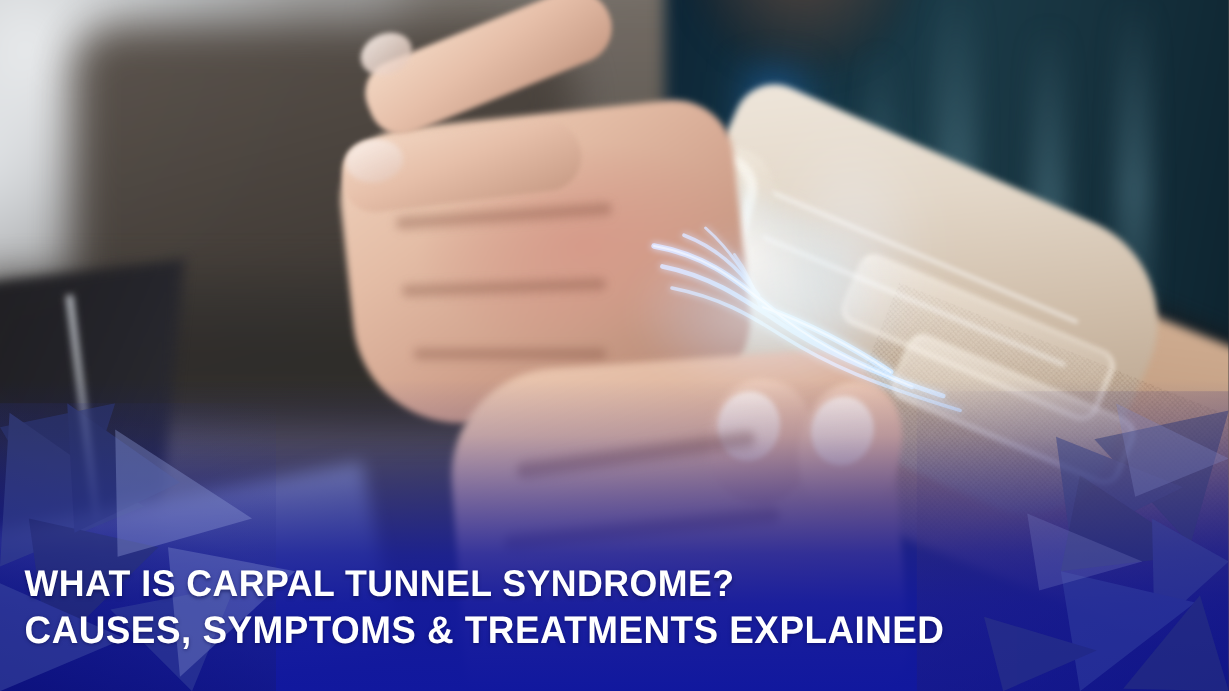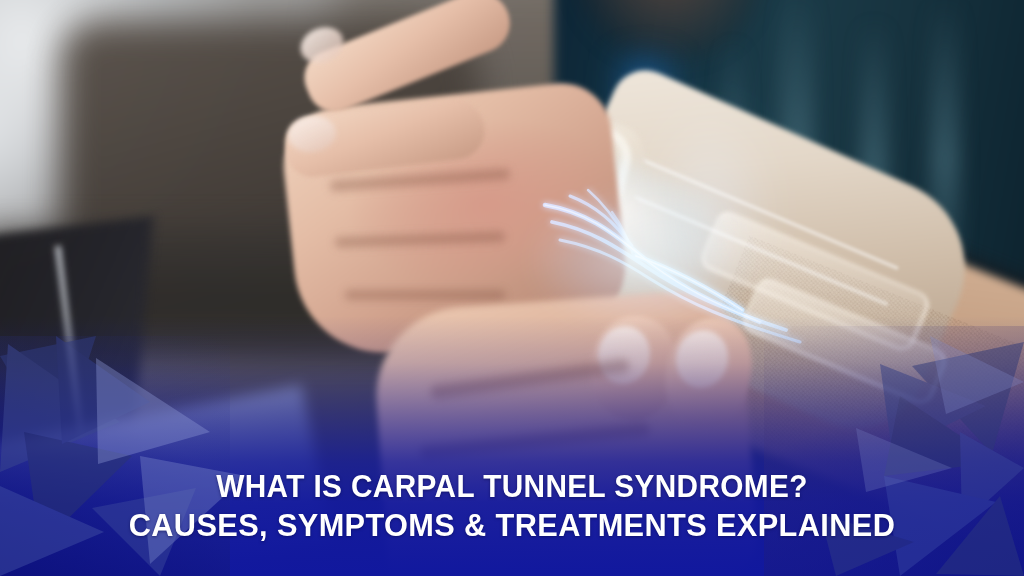--- a/index.html
+++ b/index.html
@@ -360,21 +360,20 @@
     width: 1024px;
     height: 240px;
   }
 
   
   .title-block {
     position: absolute;
     left: 0;
     right: 0;
     bottom: 32px;
-    text-align: center;
     z-index: 40;
   }
   .title-line {
     display: block;
     color: #ffffff;
     font-family: "Liberation Sans", sans-serif;
     font-weight: bold;
     font-size: 32px;
     line-height: 38px;
     letter-spacing: 0.4px;

